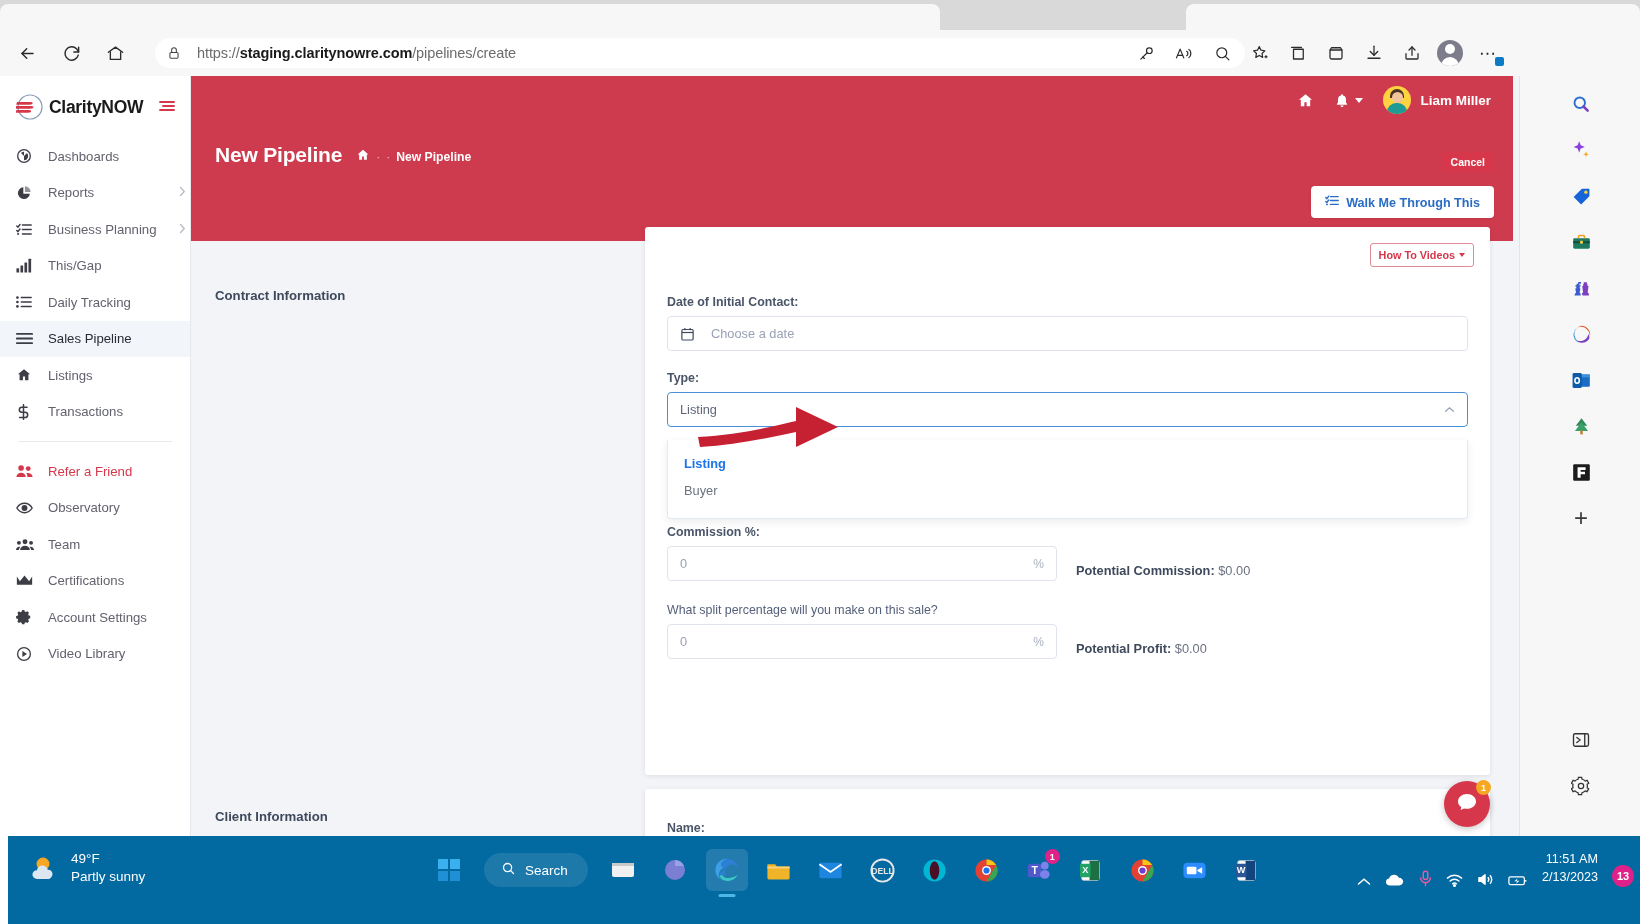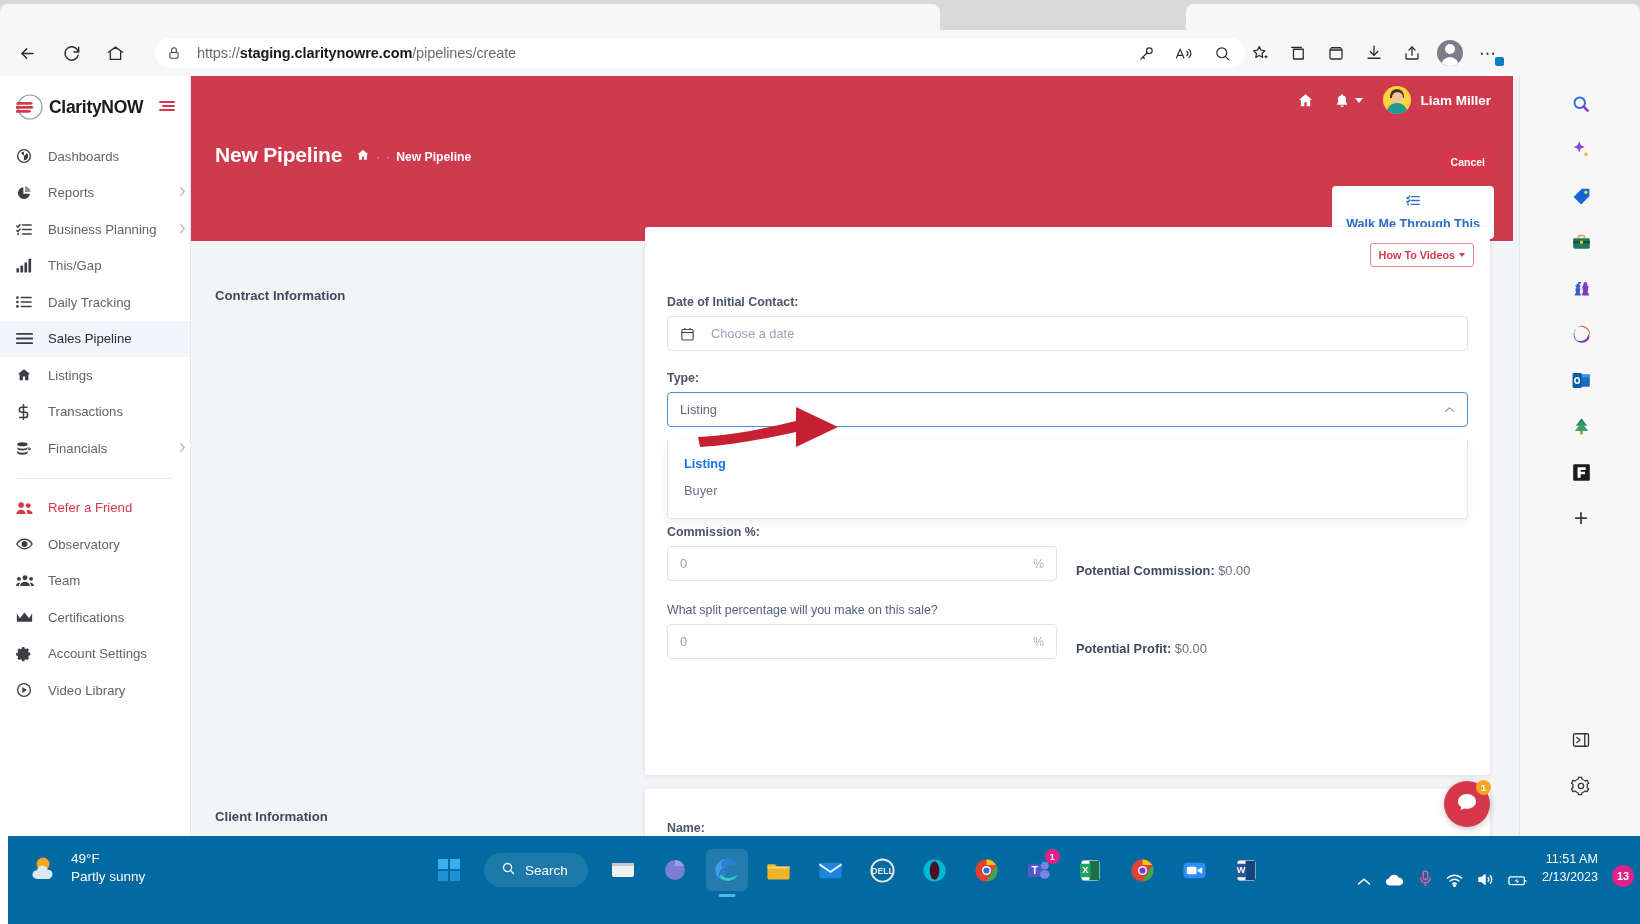--- a/index.html
+++ b/index.html
@@ -174,23 +174,22 @@
     position: absolute; right: 19px; top: 76px;
     background: #d6374b; color: #fff; font-size: 10.5px; font-weight: 700;
     padding: 4px 9px; border-radius: 3px; border: none; cursor: pointer;
     font-family: inherit;
   }
 
   #walk-me-button {
     position: absolute; right: 19px; top: 110px;
     background: #fff; color: #2a6dc4; font-size: 12.6px; font-weight: 700;
     padding: 8px 14px; border-radius: 4px; border: none; cursor: pointer;
-    display: flex; align-items: center; gap: 7px; font-family: inherit;
+    display: flex; align-items: flex-end; gap: 7px; font-family: inherit;
     box-shadow: 0 1px 3px rgba(0,0,0,0.10);
-    flex-direction: column;
   }
 
   
   .section-heading {
     position: absolute; font-size: 13.2px; font-weight: 700; color: #3e4a5c;
   }
   #section-contract { left: 24px; top: 212px; }
   #section-client { left: 24px; top: 733px; }
 
   
@@ -584,34 +583,20 @@
           <span class="nav-label">Listings</span>
         </div>
         <div class="nav-item">
           <span class="nav-ico">
             <svg width="15" height="16" viewBox="0 0 14 18" fill="none" stroke="currentColor" stroke-width="1.7" stroke-linecap="round">
               <line x1="7" y1="0.8" x2="7" y2="17.2"></line>
               <path d="M11 3.6H5.2a2.9 2.9 0 0 0 0 5.8h3.6a2.9 2.9 0 0 1 0 5.8H2.6"></path>
             </svg>
           </span>
           <span class="nav-label">Transactions</span>
-        </div>
-        <div class="nav-item">
-          <span class="nav-ico">
-            <svg width="16" height="15" viewBox="0 0 20 17" fill="currentColor">
-              <ellipse cx="8" cy="3.2" rx="6.4" ry="2.5"></ellipse>
-              <path d="M1.6 6.2c0 1.4 2.9 2.5 6.4 2.5s6.4-1.1 6.4-2.5v2.4c0 1.4-2.9 2.5-6.4 2.5S1.6 10 1.6 8.6z"></path>
-              <path d="M1.6 11.4c0 1.4 2.9 2.5 6.4 2.5s6.4-1.1 6.4-2.5v2.4c0 1.4-2.9 2.5-6.4 2.5S1.6 15.2 1.6 13.8z"></path>
-              <path d="M16 6.8c1.6.4 2.6 1.1 2.6 1.9 0 1.1-1.8 2-4.3 2.3" opacity="0.85"></path>
-            </svg>
-          </span>
-          <span class="nav-label">Financials</span>
-          <span class="nav-caret"><svg width="7" height="11" viewBox="0 0 8 12" fill="none" stroke="currentColor" stroke-width="1.5" stroke-linecap="round">
-              <polyline points="1.8 1.5 6 6 1.8 10.5"></polyline>
-            </svg></span>
         </div>
       </div>
     <div id="sidebar-divider"></div>
     <div id="nav-secondary">
         <div class="nav-item accent">
           <span class="nav-ico">
             <svg width="17" height="14" viewBox="0 0 20 15" fill="currentColor">
               <circle cx="6" cy="4" r="3.3"></circle>
               <circle cx="14.4" cy="4.6" r="2.8"></circle>
               <path d="M0.5 14.6c0-3 2.5-5 5.5-5s5.5 2 5.5 5z"></path>

